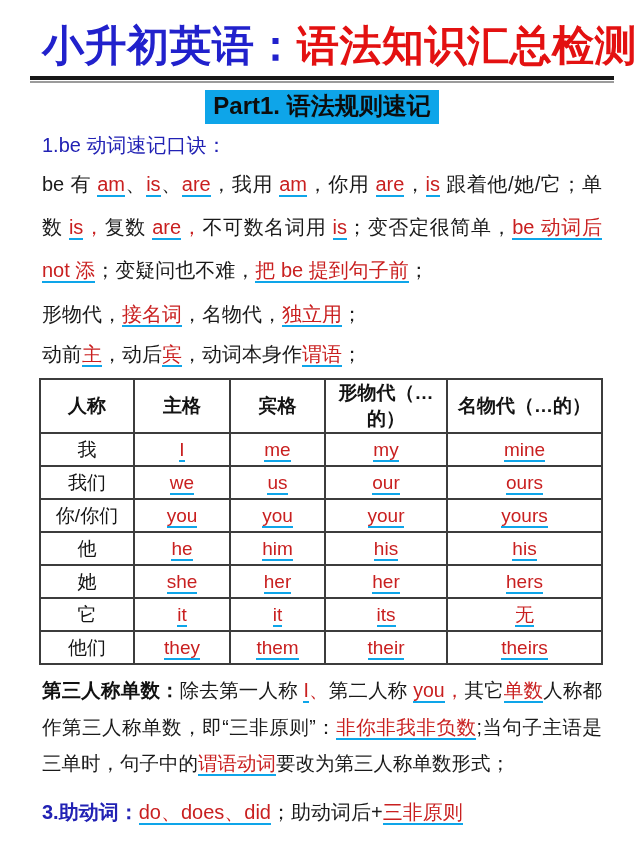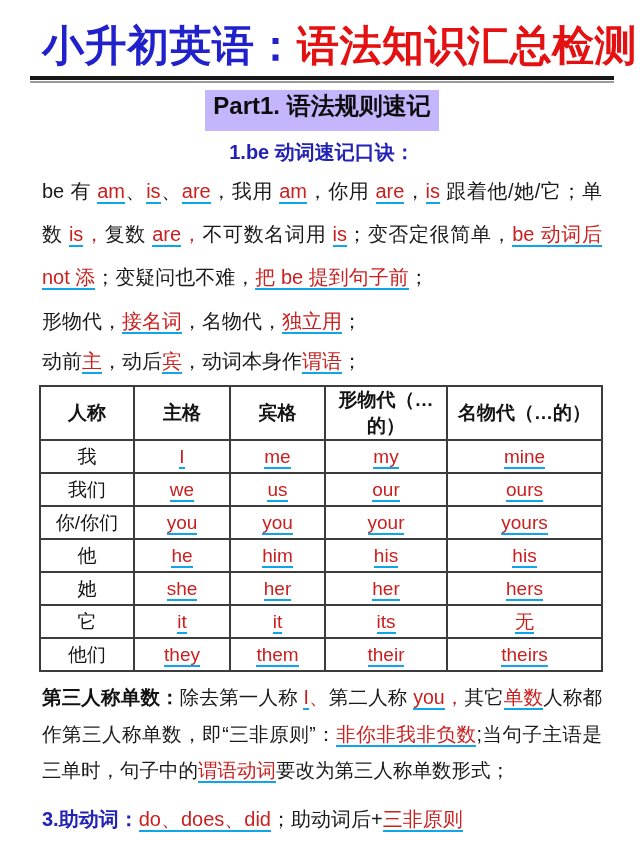--- a/index.html
+++ b/index.html
@@ -16,26 +16,26 @@
     font-family:"Liberation Serif","DejaVu Serif",serif;
     font-size:42px;font-weight:900;letter-spacing:0.5px;line-height:1.15;
   }
   .t-blue{color:#2121cc;}
   .t-red{color:#e31111;}
 
   .divider{margin:1px -12px 7px;border-top:4px solid #171717;border-bottom:2px solid #9b9b9b;height:1px;}
 
   .part-wrap{text-align:center;margin:2px 0 8px;}
   .part-heading{
-    display:inline-block;background:#c4b5fd;color:#0d0d0d;
-    font-weight:bold;font-size:24px;padding:1px 8px 10px;line-height:1.25;
+    display:inline-block;background:#0ea5e9;color:#0d0d0d;
+    font-weight:bold;font-size:24px;padding:1px 8px 3px;line-height:1.25;
   }
 
   
-  .sec-h{color:#2222b4;font-weight:bold;font-size:20px;margin:8px 0 4px;text-align:center;}
+  .sec-h{color:#2222b4;font-weight:normal;font-size:20px;margin:8px 0 4px;}
   .para1{font-size:20px;line-height:2.15;text-align:justify;margin:2px 0 0;}
   .rule-line{font-size:20px;line-height:1.75;margin:5px 0 4px;}
   .para3{font-size:19.5px;line-height:1.86;text-align:justify;margin:7px 0 12px;}
   .verb-line{font-size:20px;line-height:1.9;margin:2px 0;}
 
   .seg-n{color:#1a1a1a;}
   .seg-b{color:#111;font-weight:bold;}
   .seg-h{color:#2222b4;font-weight:bold;}
   .seg-r{color:#c92020;border-bottom:2px solid #0ea5e9;padding-bottom:0px;}
   .seg-rp{color:#c92020;}

